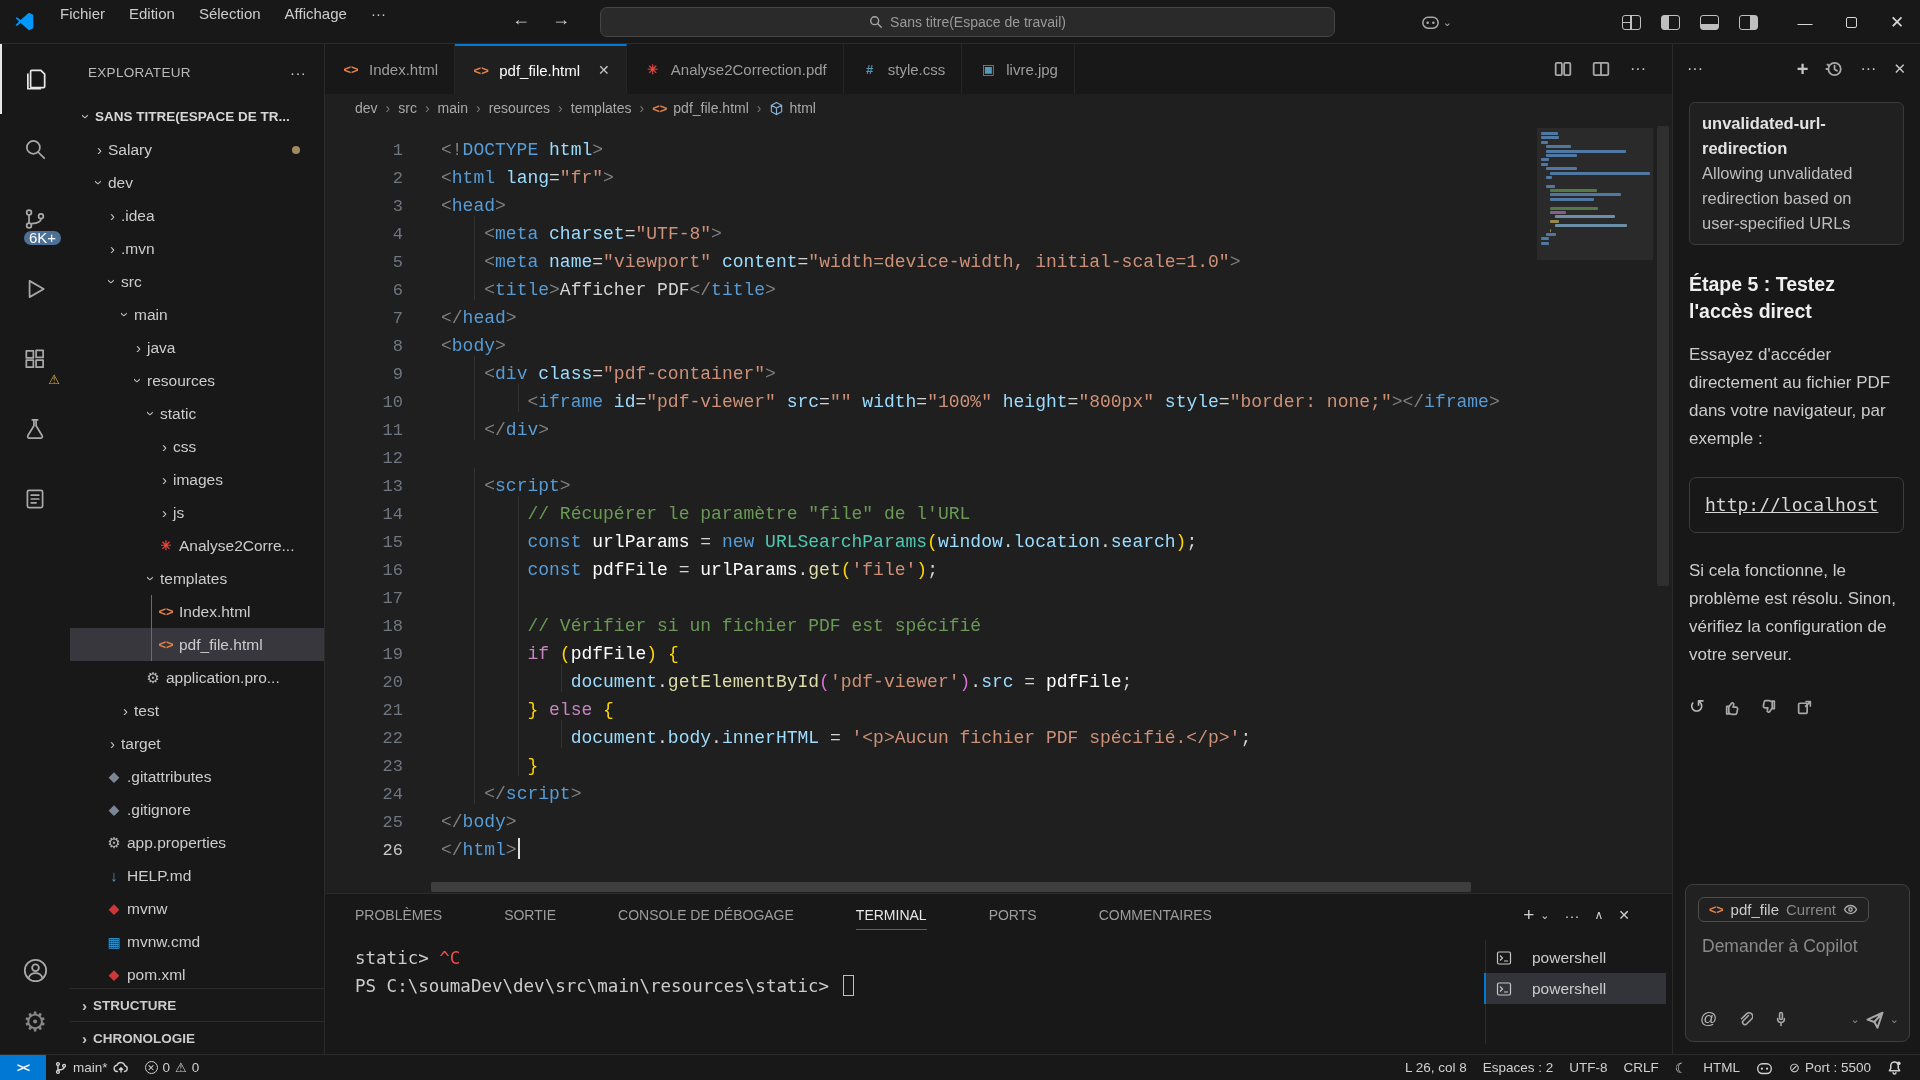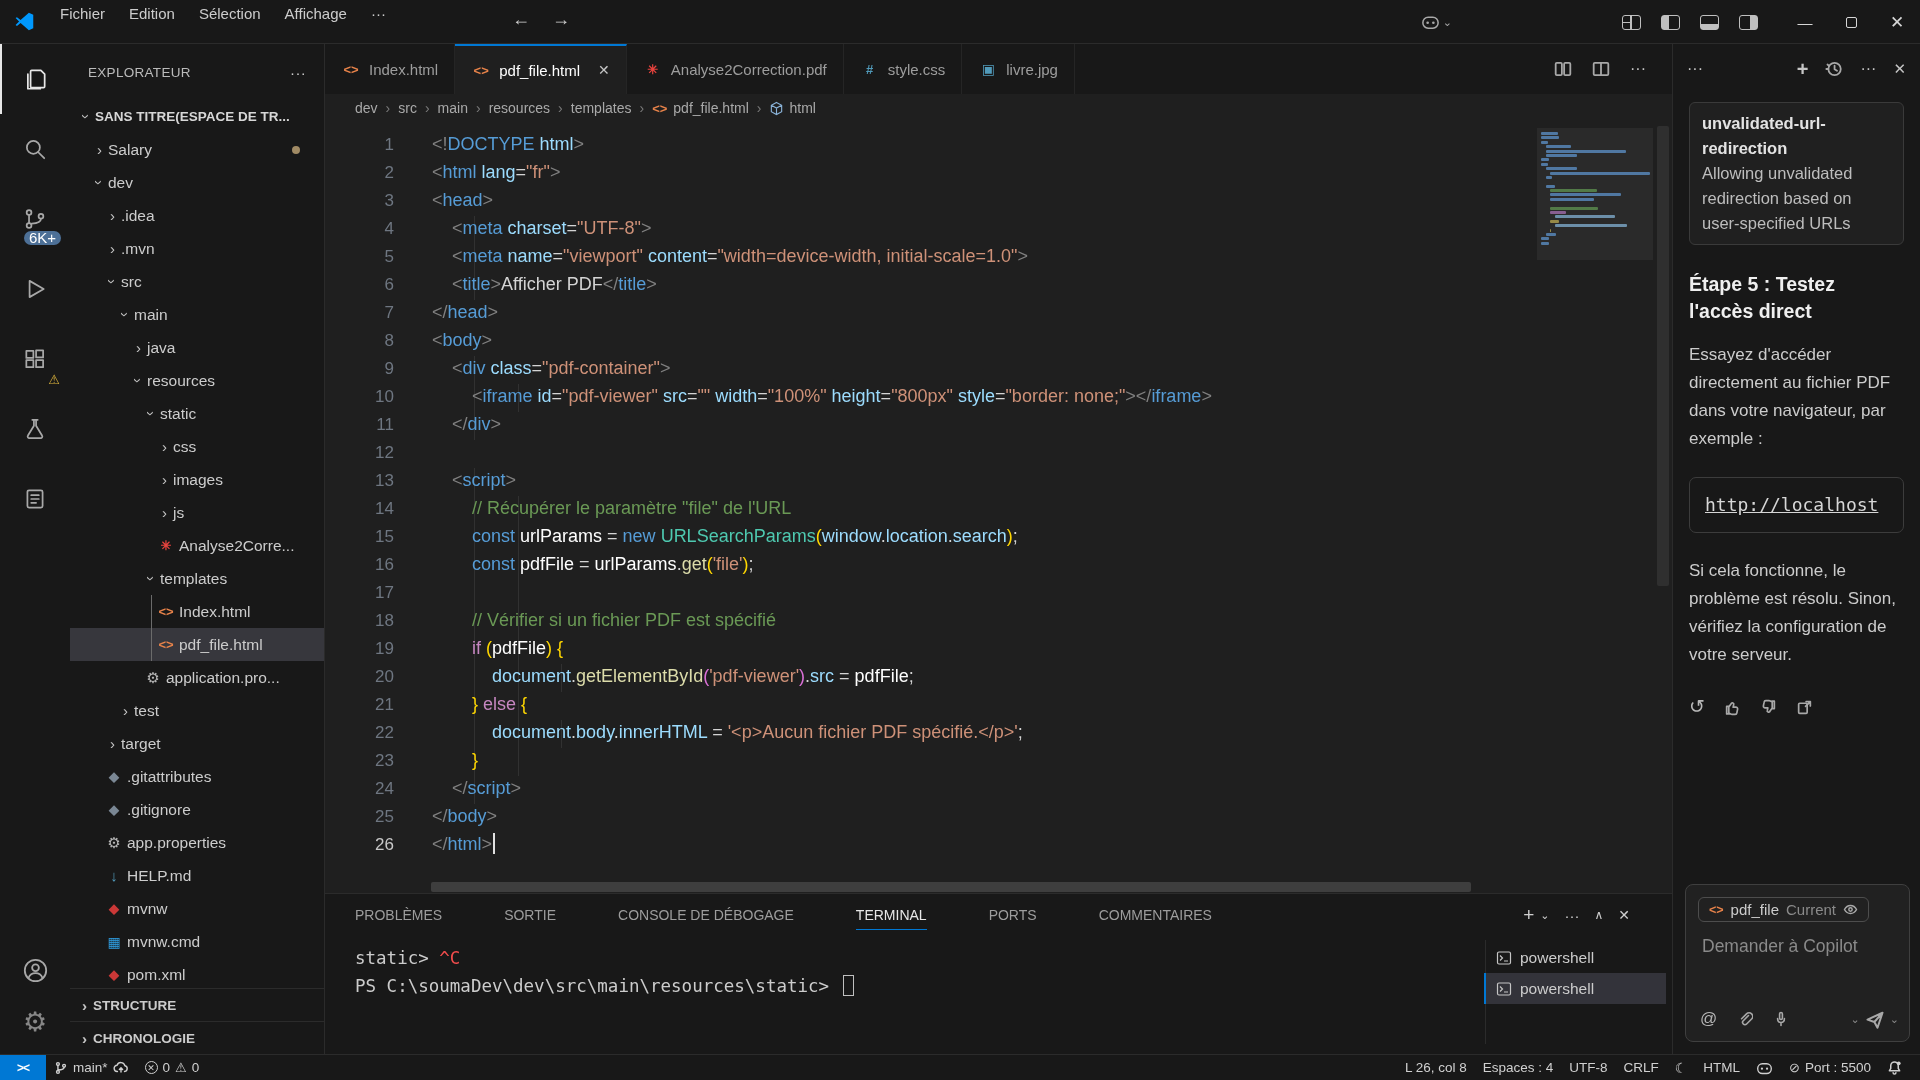--- a/index.html
+++ b/index.html
@@ -46,21 +46,21 @@
 
 #editor-col{position:absolute;left:325px;top:44px;right:248px;bottom:26px;display:flex;flex-direction:column;background:#1f1f1f}
 #tabbar{height:50px;background:#181818;display:flex;flex:none;position:relative}
 .tab{display:flex;align-items:center;padding:0 16px;font-size:15px;color:#9d9d9d;background:#181818;border-right:1px solid #252525;gap:8px}
 .tab.active{background:#1f1f1f;color:#fff;border-top:2px solid #0078d4}
 .tab .close{margin-left:10px;font-size:14px;color:#c5c5c5}
 #tab-actions{position:absolute;right:26px;top:0;height:50px;display:flex;align-items:center;gap:20px;color:#c5c5c5}
 #crumbs{height:28px;display:flex;align-items:center;padding-left:30px;font-size:14px;color:#a9a9a9;flex:none}
 .crumb-sep{margin:0 8px;color:#7a7a7a}
 #code-wrap{flex:1;position:relative;overflow:hidden}
-#code-lines{position:absolute;left:1px;top:10px;right:0;font-family:Liberation Sans, sans-serif;font-size:18px;line-height:24px}
+#code-lines{position:absolute;left:10px;top:10px;right:0;font-family:Liberation Mono, monospace;font-size:18px;line-height:36px}
 .cl{height:28px;white-space:pre}
 .ln{display:inline-block;width:68px;text-align:right;color:#6e7681;font-size:17px}
 .ln.cur{color:#c8c8c8}
 .lc{margin-left:38px}
 .tk-pu{color:#808080}.tk-tg{color:#569cd6}.tk-at{color:#9cdcfe}.tk-st{color:#ce9178}.tk-tx{color:#d4d4d4}.tk-cm{color:#6a9955}.tk-kw{color:#569cd6}.tk-vr{color:#ffffff}.tk-cl{color:#4ec9b0}.tk-fn{color:#dcdcaa}.tk-ct{color:#c586c0}.tk-b1{color:#ffd700}.tk-b2{color:#da70d6}
 .cur-caret{display:inline-block;width:2px;height:21px;background:#e0e0e0;vertical-align:-4px;margin-left:1px}
 .iguide{position:absolute;width:1px;background:#313131}
 #minimap{position:absolute;top:0;right:19px;width:116px;bottom:0;background:#1f1f1f}
 #minimap-inner{padding-top:10px;padding-left:4px}
 .mmbar{height:3px;margin-bottom:1.4px;border-radius:1px;opacity:.8}
@@ -72,21 +72,21 @@
 #terminal{height:161px;flex:none;background:#181818;border-top:1px solid #2b2b2b;position:relative}
 #term-tabs{height:42px;display:flex;align-items:center;padding-left:30px;gap:62px;font-size:14px;color:#9d9d9d}
 .term-tab{padding:6px 0}
 .term-tab.active{color:#e7e7e7;border-bottom:1.5px solid #0078d4}
 #term-actions{position:absolute;right:42px;top:10px;display:flex;align-items:center;gap:15px;color:#cfcfcf;font-size:15px}
 #term-body{padding:8px 0 0 30px;font-family:"DejaVu Sans Mono",monospace;font-size:17.5px;line-height:28px;color:#cccccc}
 .term-err{color:#f14c4c}
 .tcur{display:inline-block;width:11px;height:21px;border:1.5px solid #bfbfbf;vertical-align:-4px;margin-left:3px}
 #term-divider{position:absolute;left:1160px;top:46px;bottom:10px;width:1px;background:#2b2b2b}
 #term-list{position:absolute;right:6px;top:48px;width:182px}
-.tl-row{height:31px;display:flex;align-items:center;gap:8px;font-size:15.5px;color:#ccc;padding-left:10px;border-left:2px solid transparent}
+.tl-row{height:31px;display:flex;align-items:center;gap:20px;font-size:15.5px;color:#ccc;padding-left:10px;border-left:2px solid transparent}
 .tl-row.sel{background:#33333a;border-left:2px solid #0078d4}
 
 #chat{position:absolute;right:0;top:44px;width:248px;bottom:26px;background:#181818;border-left:1px solid #2b2b2b}
 #chat-head{height:50px;display:flex;align-items:center;padding:0 14px;color:#c5c5c5}
 #chat-head .right{margin-left:auto;display:flex;align-items:center;gap:17px}
 #chat-scroll{padding:8px 16px 0 16px;font-size:17px;line-height:28px;color:#ccc}
 #chat-card{background:#202020;border:1px solid #3a3a3a;border-radius:6px;padding:8px 12px;line-height:25px;margin-bottom:26px;font-size:16.5px;color:#bdbdbd}
 #chat-card b{color:#e3e3e3}
 #chat-heading{font-size:19.5px;font-weight:bold;color:#efefef;line-height:27px;margin-bottom:16px}
 .chat-para{margin-bottom:24px}
@@ -119,20 +119,27 @@
   <div id="menus">
       <span class="menu-item">Fichier</span>
       <span class="menu-item">Edition</span>
       <span class="menu-item">Sélection</span>
       <span class="menu-item">Affichage</span>
       <span class="menu-item">···</span>
     </div>
   <div id="nav-arrows">
     <span>←</span>
     <span>→</span>
+  </div>
+  <div id="cmd-center">
+    <svg class="ico" width="14" height="14" viewBox="0 0 16 16">
+        <circle cx="6.5" cy="6.5" r="4.5"></circle>
+        <path d="M10 10l4 4"></path>
+      </svg>
+    <span>Sans titre(Espace de travail)</span>
   </div>
   <div id="tb-right">
     <span id="copilot-tb">
       <svg width="19" height="16" viewBox="0 0 20 16">
           <rect x="2" y="3" width="16" height="11.5" rx="5.5" class="ico"></rect>
           <circle cx="7" cy="8.8" r="1.4" fill="#a8a8a8" stroke="none"></circle>
           <circle cx="13" cy="8.8" r="1.4" fill="#a8a8a8" stroke="none"></circle>
         </svg>
       <span style="font-size:11px;color:#a8a8a8">⌄</span>
     </span>
@@ -599,21 +606,21 @@
       </svg>
   </span>
   <span class="sb-item">
     <span class="errico">✕</span>
     <span>0</span>
     <span style="font-size:13px">⚠</span>
     <span>0</span>
   </span>
   <div id="sb-right">
     <span class="sb-item">L 26, col 8</span>
-    <span class="sb-item">Espaces : 4</span>
+    <span class="sb-item">Espaces : 2</span>
     <span class="sb-item">UTF-8</span>
     <span class="sb-item">CRLF</span>
     <span class="sb-item" style="font-size:14px">☾</span>
     <span class="sb-item">HTML</span>
     <span class="sb-item">
       <svg width="17" height="14" viewBox="0 0 20 16">
           <rect x="2" y="3" width="16" height="11.5" rx="5.5" class="ico" style="stroke:#d0d0d0"></rect>
           <circle cx="7" cy="8.8" r="1.3" fill="#d0d0d0"></circle>
           <circle cx="13" cy="8.8" r="1.3" fill="#d0d0d0"></circle>
         </svg>

